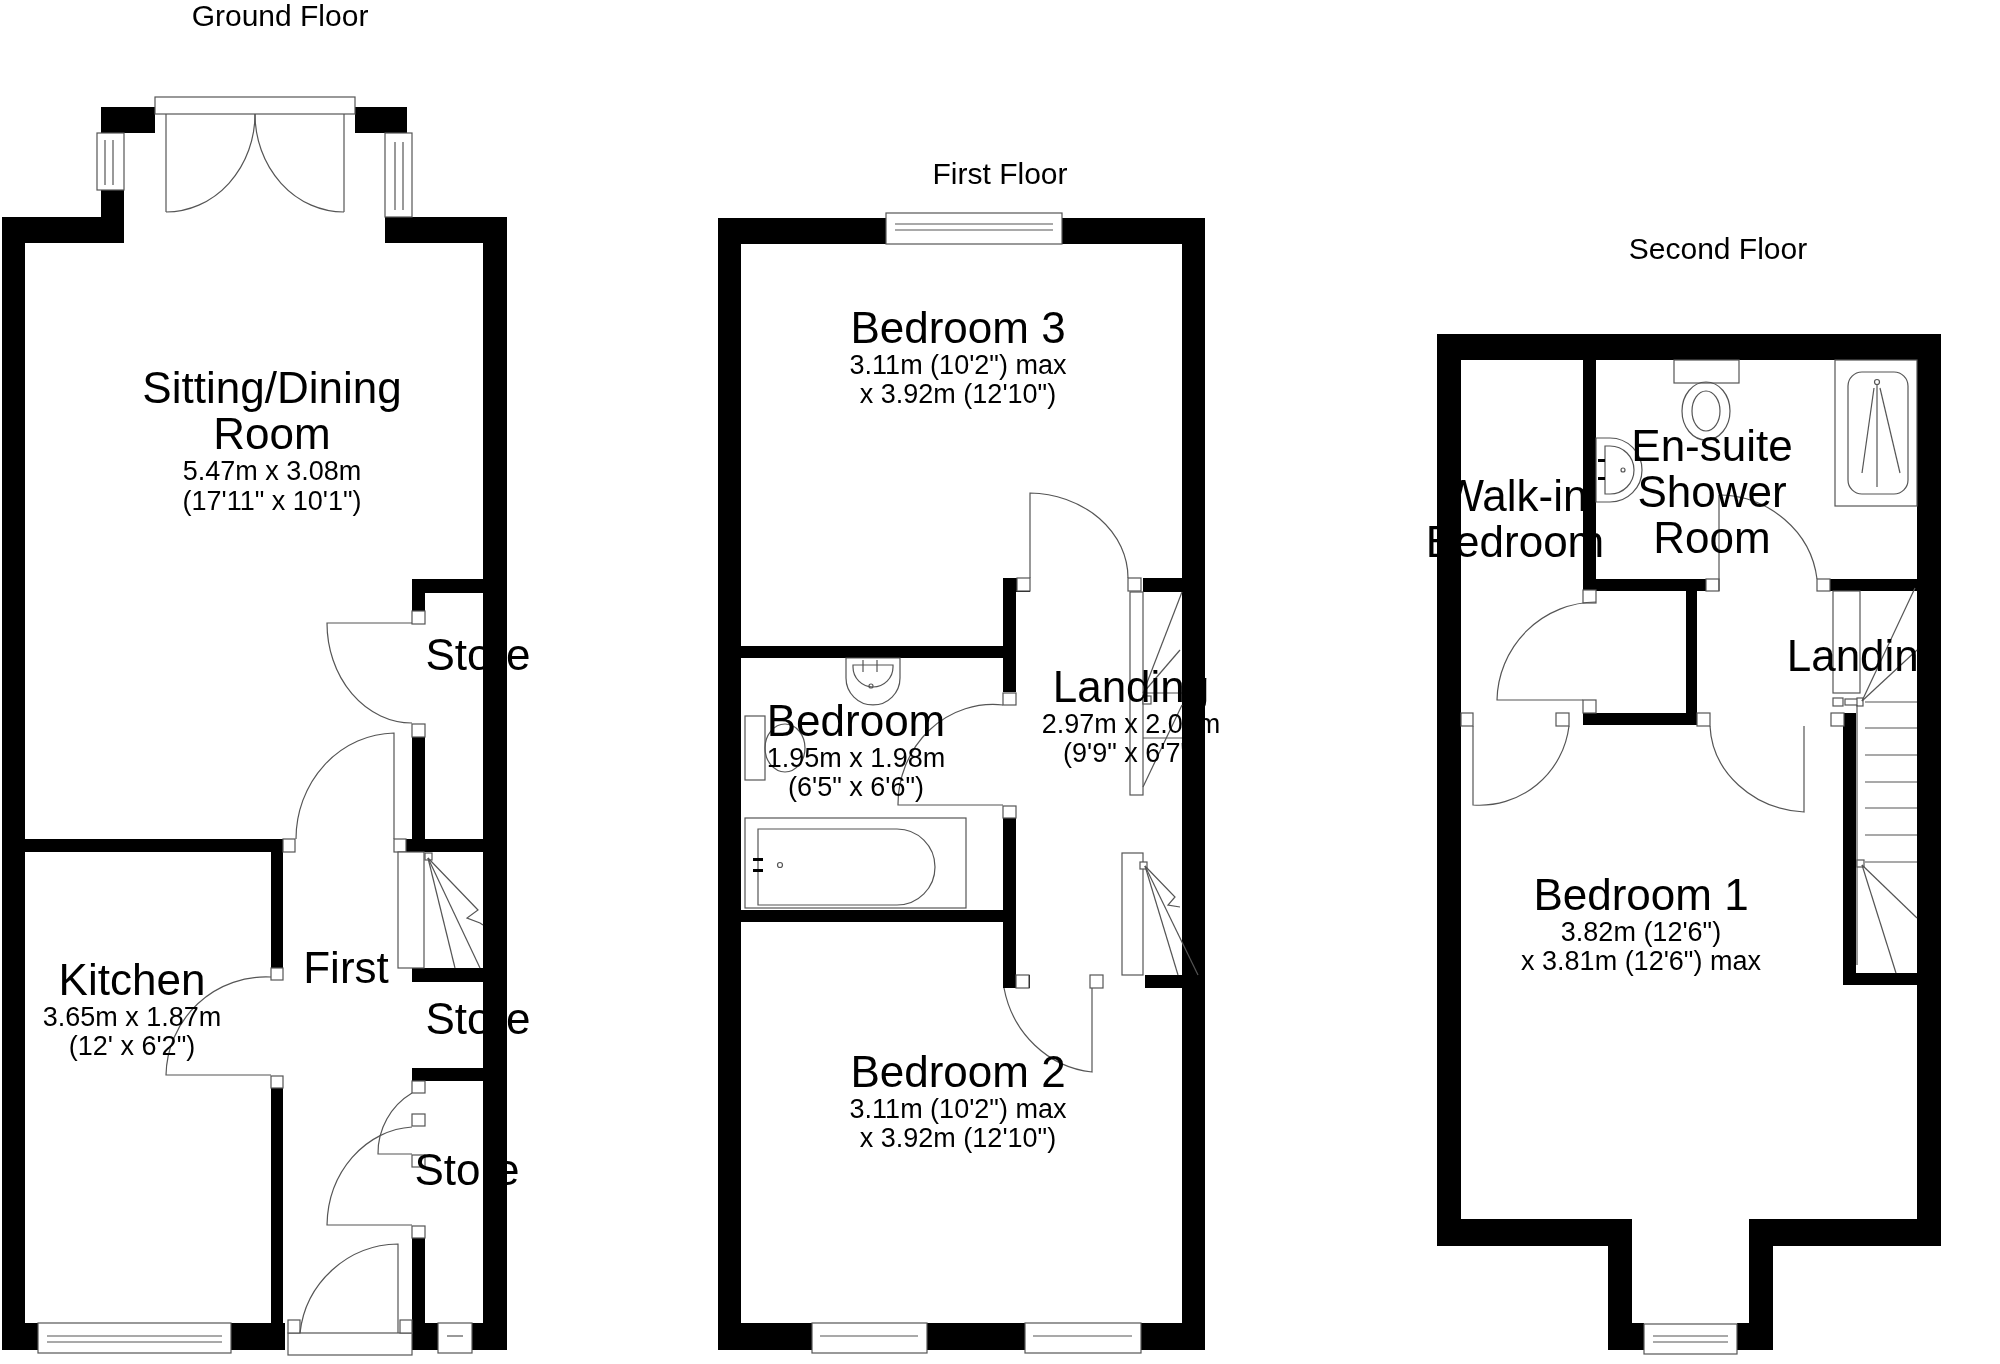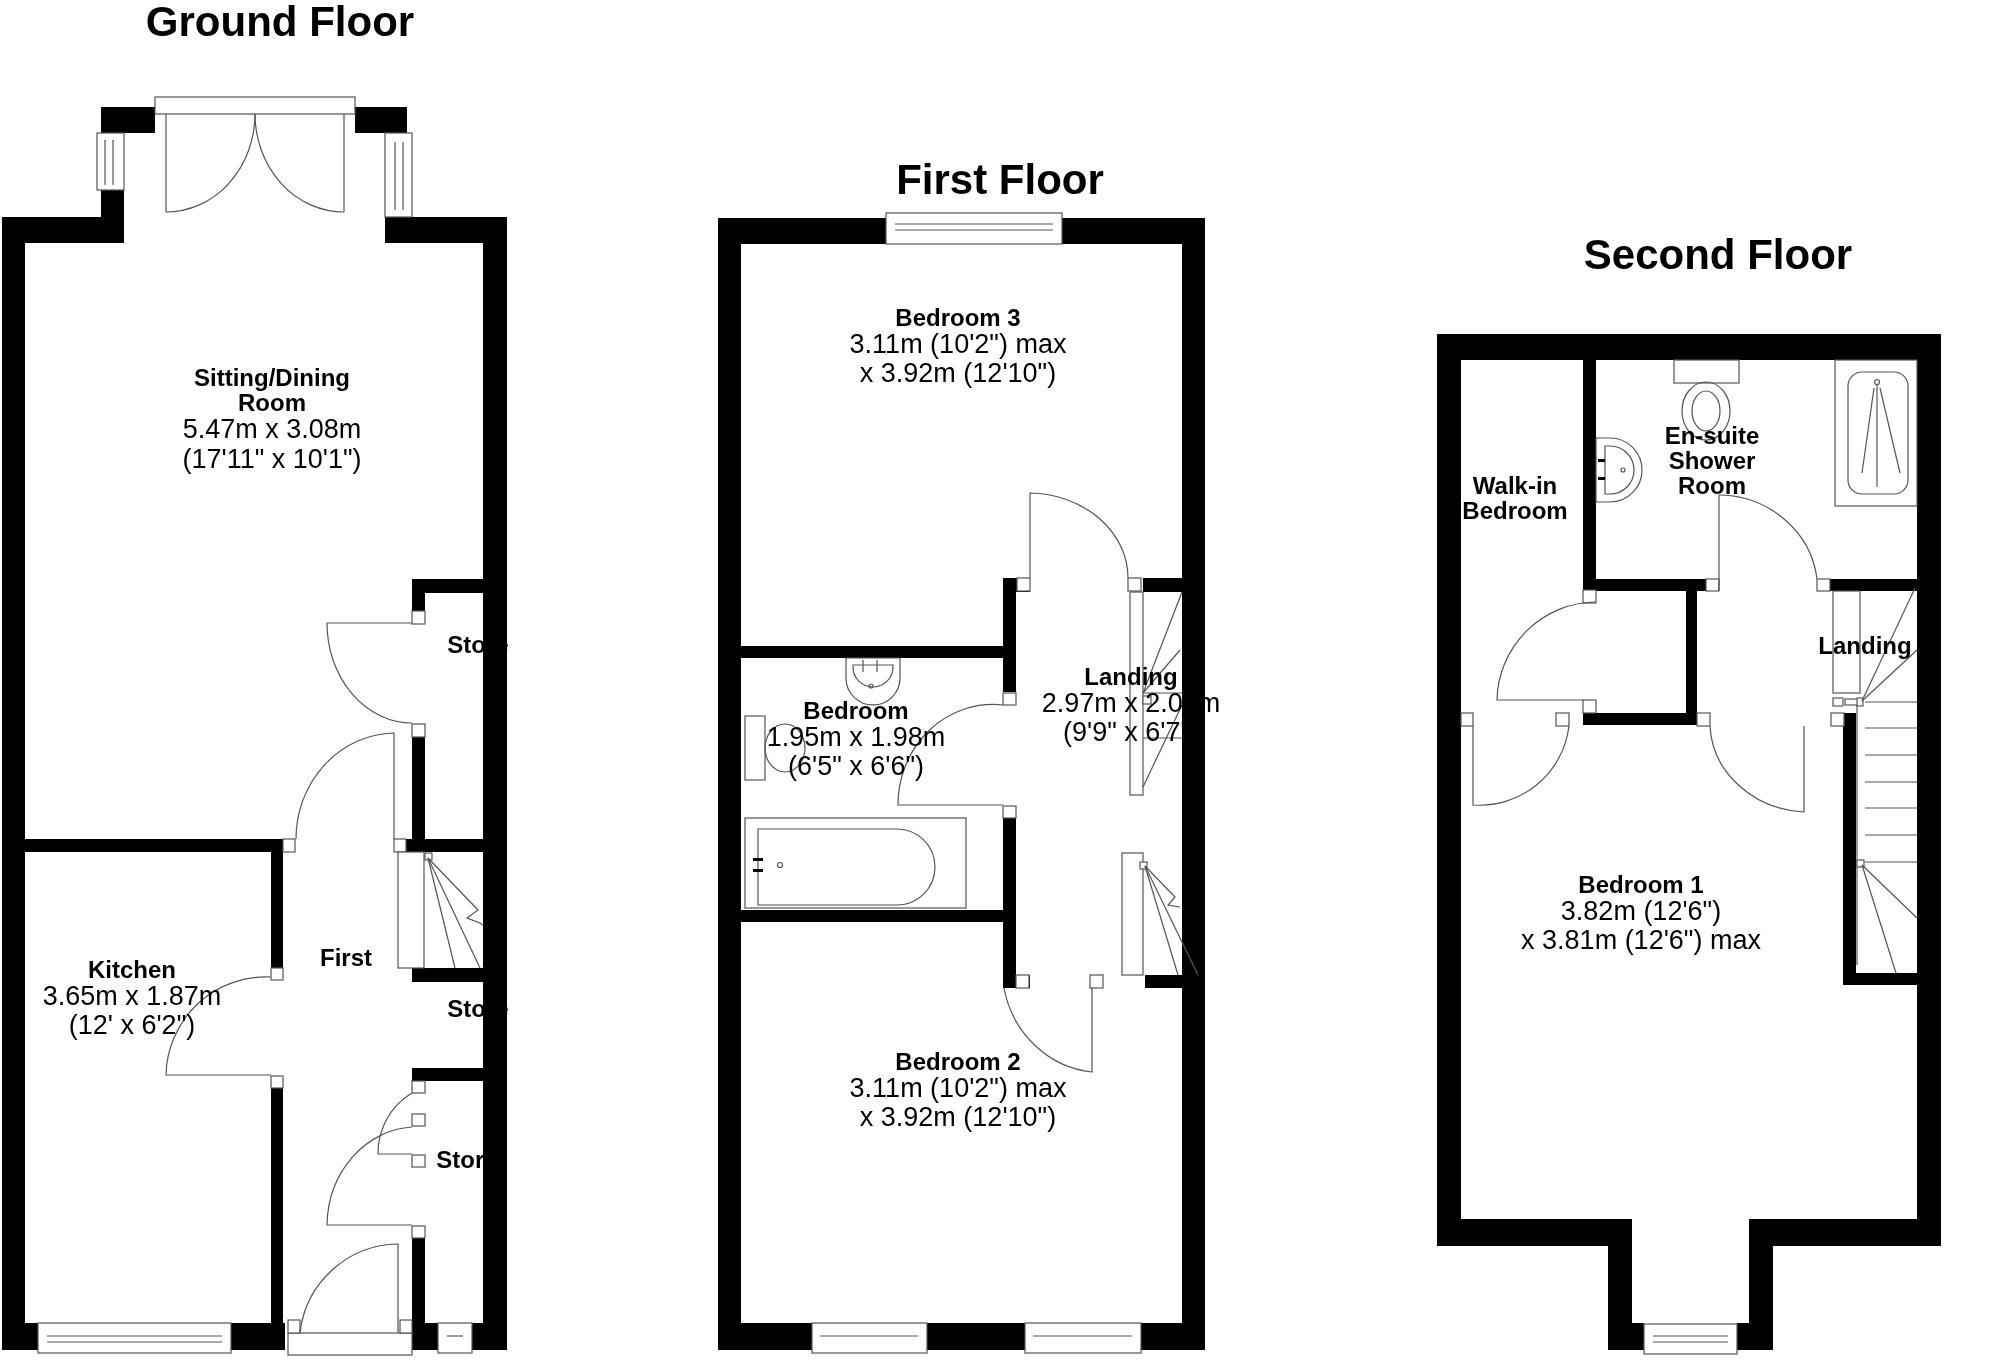--- a/index.html
+++ b/index.html
@@ -2,22 +2,22 @@
 <html><head>
 <meta charset="utf-8">
 <style>
   html, body { margin: 0; padding: 0; background: #ffffff; }
   body { width: 2000px; height: 1364px; position: relative; overflow: hidden; font-family: "Liberation Sans", sans-serif; }
   svg.plan { position: absolute; left: 0; top: 0; }
   .wall { fill: #000000; }
   .line { fill: none; stroke: #555555; stroke-width: 1.2; }
   .thin { fill: #ffffff; stroke: #555555; stroke-width: 1.2; }
   .lbl { position: absolute; text-align: center; color: #000; line-height: 1.05; white-space: nowrap; transform: translateX(-50%); }
-  .floor-title { font-weight: bold; font-size: 42px; }
-  .room-name { font-weight: bold; font-size: 24px; display: block; text-align: center; }
+  .floor-title { font-weight: normal; font-size: 30px; }
+  .room-name { font-weight: normal; font-size: 44px; display: block; text-align: center; }
   .room-dim { font-size: 27px; display: block; line-height: 1.08; }
 </style>
 </head>
 <body>
 
 <svg class="plan" width="2000" height="1364" viewBox="0 0 2000 1364">
 
   <g>
 
     <rect class="wall" x="2" y="217" width="122" height="26"></rect>

